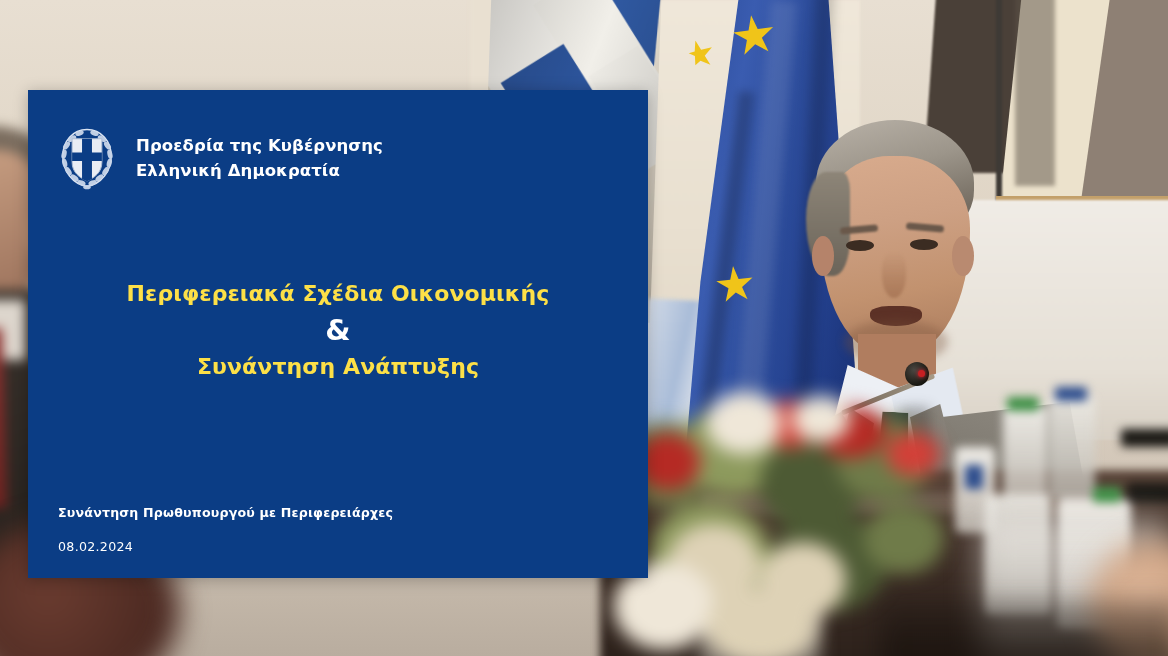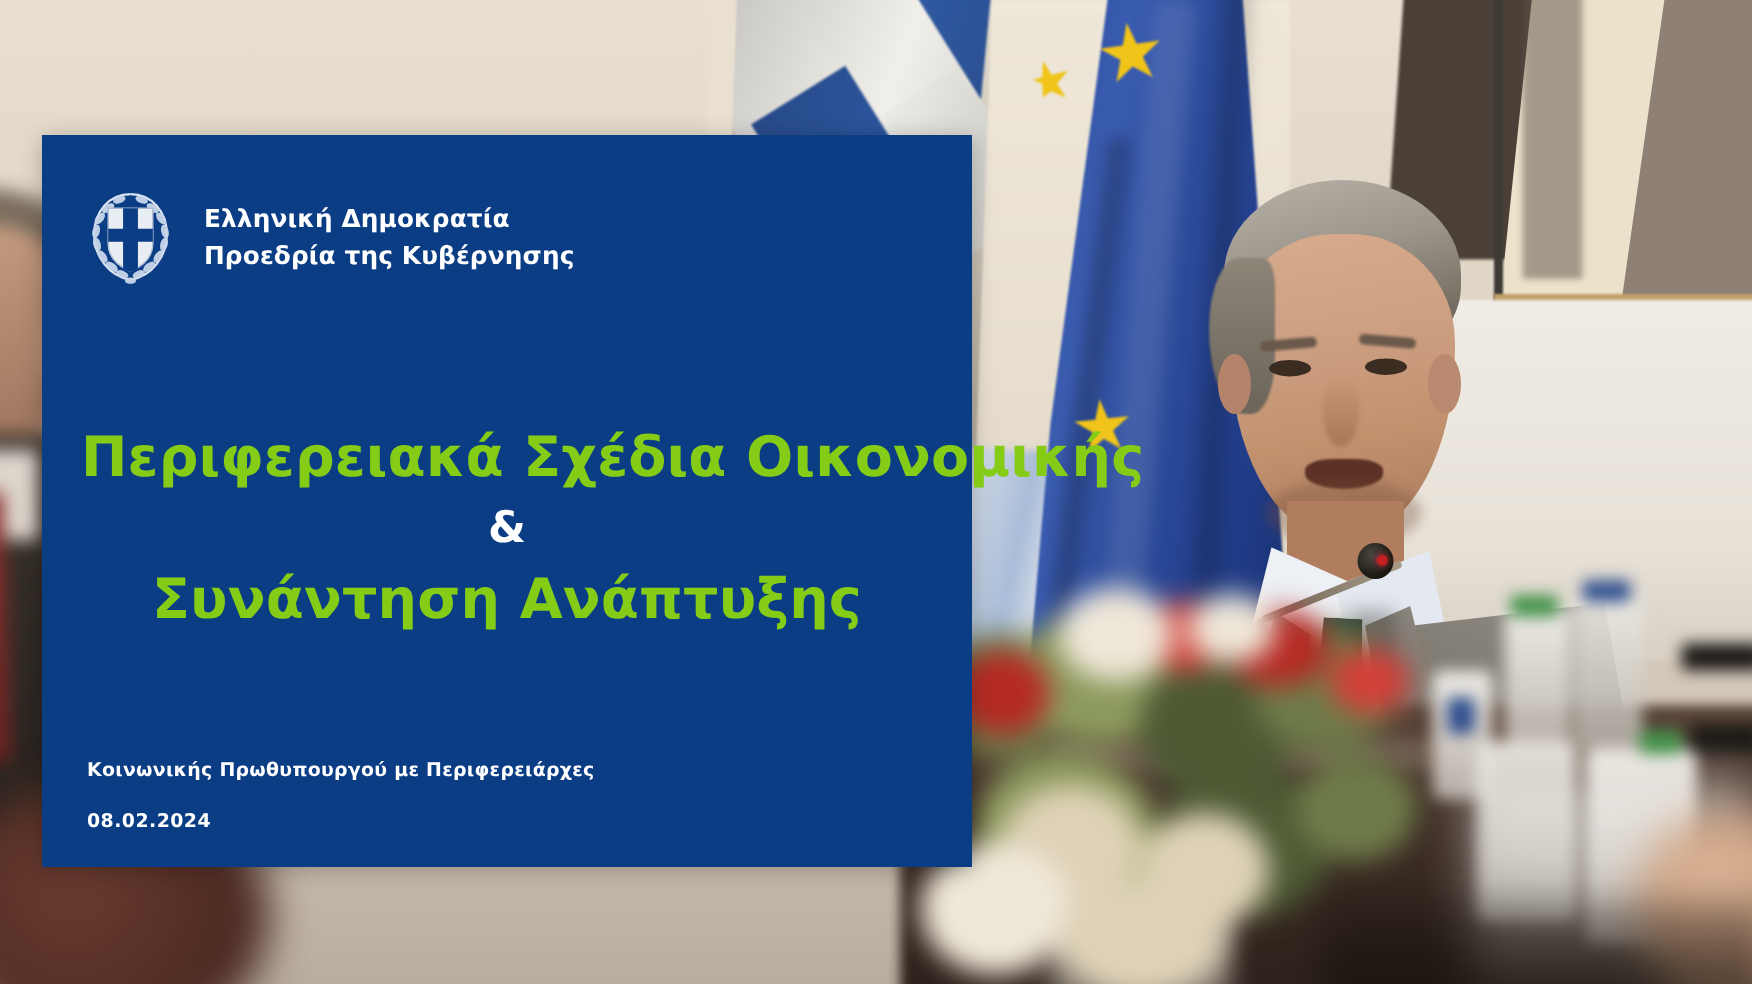--- a/index.html
+++ b/index.html
@@ -540,24 +540,24 @@
   
   .title-block {
     position: absolute;
     left: 0;
     top: 188px;
     width: 100%;
     text-align: center;
     padding: 0 26px;
   }
   .title-line {
-    font-size: 37px;
+    font-size: 22px;
     font-weight: 700;
     line-height: 1.44;
-    color: #84cc16;
+    color: #fde047;
     letter-spacing: .1px;
     white-space: nowrap;
   }
   .title-amp { font-size: 29px; font-weight: 700; line-height: 1.44; }
 
   
   .meta {
     position: absolute;
     left: 30px;
     bottom: 24px;
@@ -565,21 +565,21 @@
   .meta-event {
     font-size: 12.6px;
     font-weight: 700;
     color: #ffffff;
     letter-spacing: .2px;
     margin-bottom: 19px;
     white-space: nowrap;
   }
   .meta-date {
     font-size: 12.6px;
-    font-weight: 700;
+    font-weight: 400;
     color: #ffffff;
     letter-spacing: .3px;
   }
 </style>
 </head>
 <body>
 
 <div class="stage">
 
   <div class="photo">
@@ -729,30 +729,30 @@
           <ellipse cx="62" cy="13" rx="7" ry="3.8" transform="rotate(20 62 13)"></ellipse>
           <ellipse cx="50" cy="100" rx="6" ry="3.4"></ellipse>
         </g>
 
         <path d="M26 22 H74 V60 C74 76 62 85 50 90 C38 85 26 76 26 60 Z" fill="#e9edf4" stroke="#aebdd4" stroke-width="1.6"></path>
 
         <path d="M42 22 H58 V44 H74 V58 H58 V87 C55 89 52 90 50 90.5
                  C48 90 45 89 42 87 V58 H26 V44 H42 Z" fill="#0b3d85"></path>
       </svg>
       <div class="brand-lines">
+        <div class="brand-line">Προεδρία της Κυβέρνησης</div>
         <div class="brand-line">Ελληνική Δημοκρατία</div>
-        <div class="brand-line">Προεδρία της Κυβέρνησης</div>
       </div>
     </div>
 
     <div class="title-block">
       <div class="title-line">Περιφερειακά Σχέδια Οικονομικής</div>
       <div class="title-amp">&amp;</div>
       <div class="title-line">Συνάντηση Ανάπτυξης</div>
     </div>
 
     <div class="meta">
-      <div class="meta-event">Κοινωνικής Πρωθυπουργού με Περιφερειάρχες</div>
+      <div class="meta-event">Συνάντηση Πρωθυπουργού με Περιφερειάρχες</div>
       <div class="meta-date">08.02.2024</div>
     </div>
   </div>
 
 </div>
 
 </body></html>

